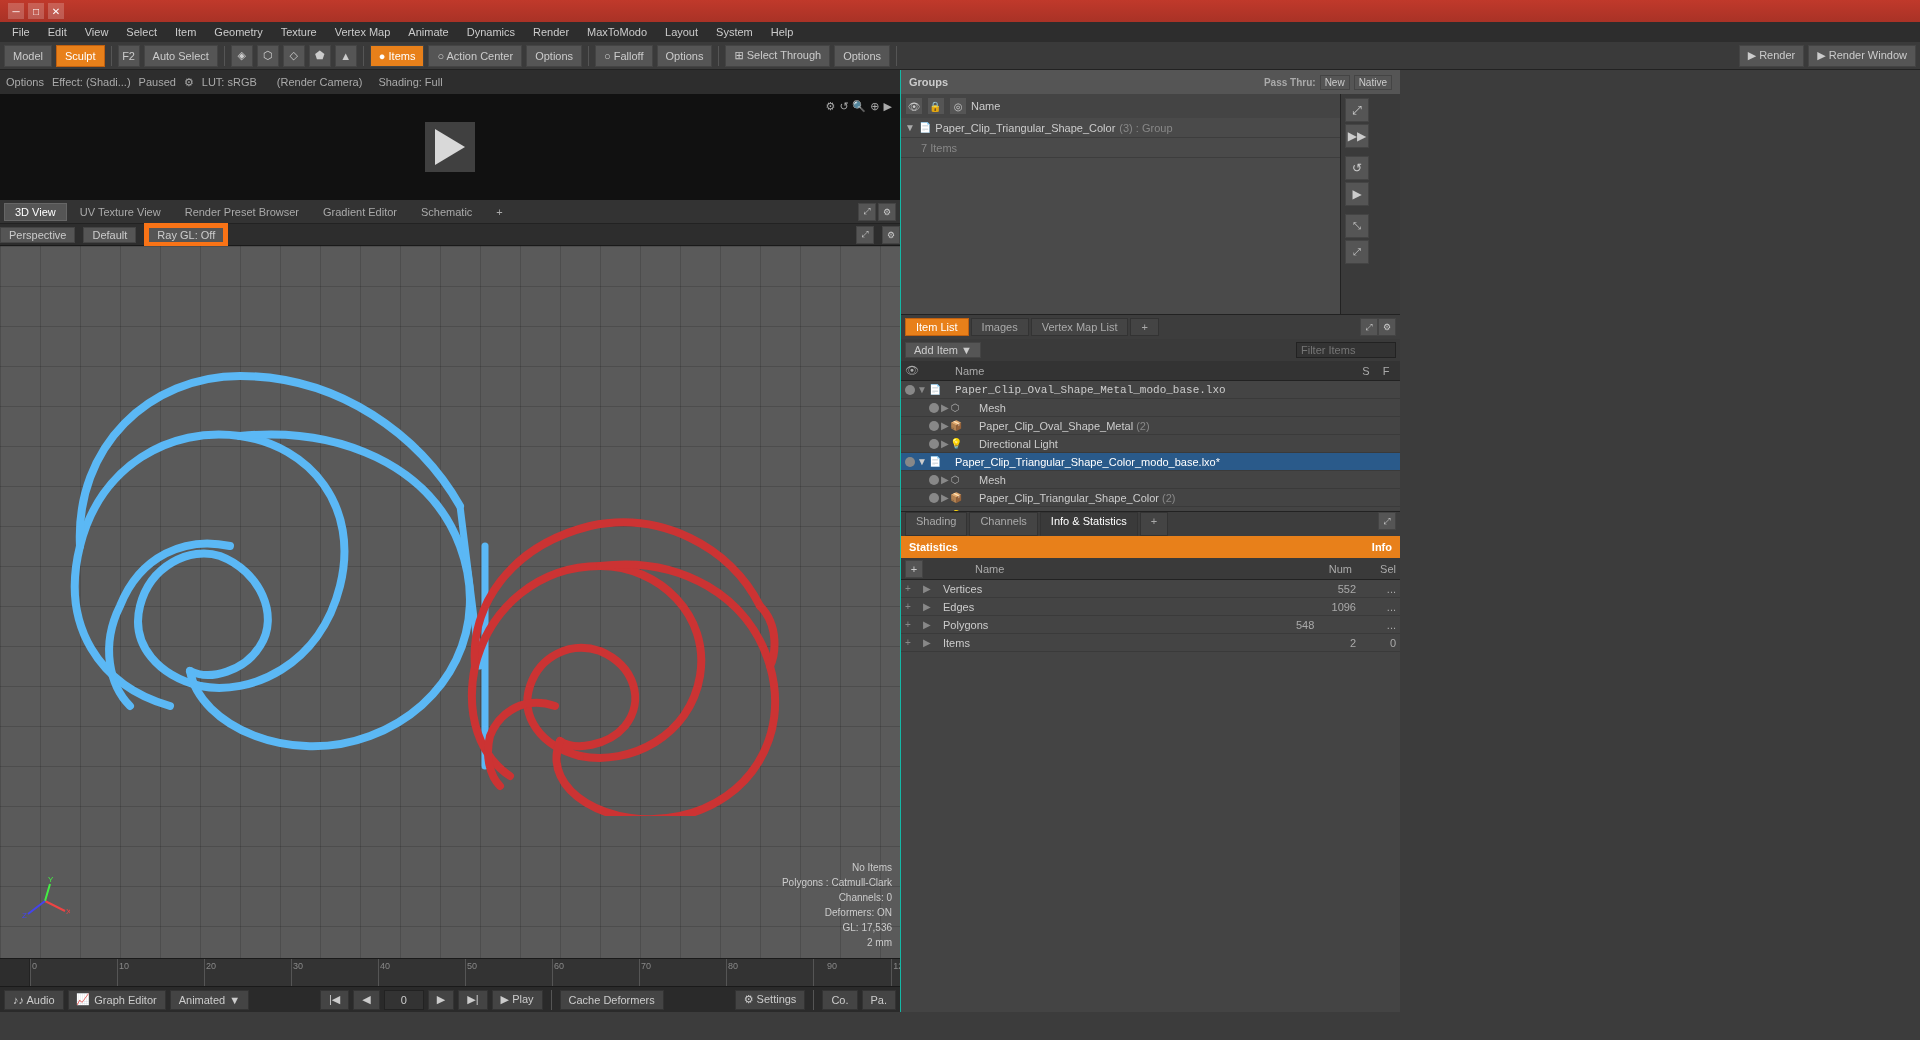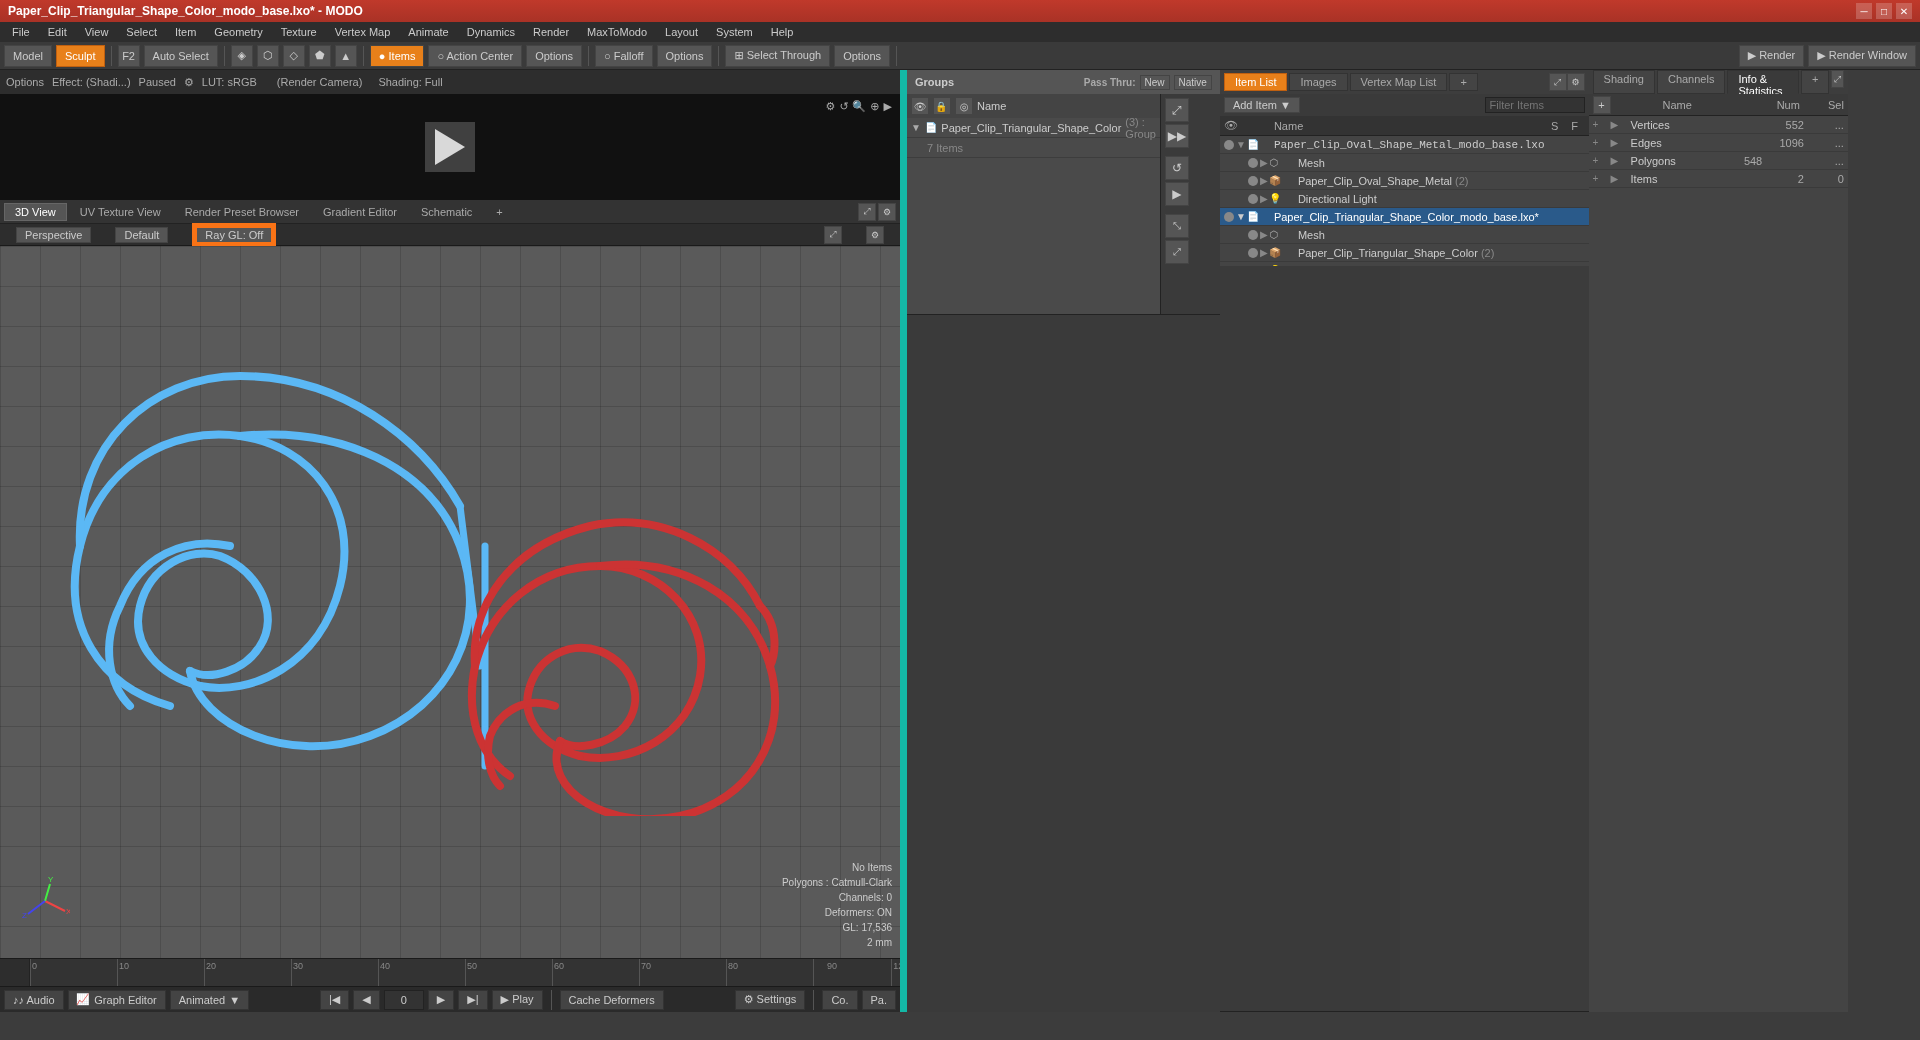--- a/index.html
+++ b/index.html
@@ -160,22 +160,22 @@
       background: #555;
       color: #fff;
       border-color: #666;
     }
 
     #viewport-toolbar {
       background: #2d2d2d;
       height: 22px;
       display: flex;
       align-items: center;
-      padding: 0 16px;
-      gap: 24px;
+      padding: 0 0;
+      gap: 8px;
       font-size: 11px;
       color: #aaa;
       border-bottom: 1px solid #1a1a1a;
     }
 
     #viewport-3d {
       flex: 1;
       background: #5a5a5a;
       position: relative;
       overflow: hidden;
@@ -245,22 +245,22 @@
       height: 20px;
       display: flex; align-items: center; gap: 4px;
       font-size: 11px;
     }
 
     
     #right-panel {
       width: 500px;
       background: #3a3a3a;
       display: flex;
-      flex-direction: row;
-      border-left: 7px solid #14b8a6;
+      flex-direction: column;
+      border-left: 1px solid #14b8a6;
     }
 
     
     #groups-panel {
       height: 245px;
       display: flex;
       flex-direction: column;
       border-bottom: 1px solid #222;
     }
     #groups-header {
@@ -459,21 +459,20 @@
       padding: 1px 4px;
       font-size: 10px;
       cursor: pointer;
       text-align: center;
     }
   </style>
 </head>
 <body>
 
 <div id="titlebar">
-  <span class="title">Paper_Clip_Triangular_Shape_Color_modo_base.lxo* - MODO</span>
   <div class="win-controls">
     <button class="win-btn">─</button>
     <button class="win-btn">□</button>
     <button class="win-btn">✕</button>
   </div>
 </div>
 
 <div id="menubar">
   <span class="menu-item">File</span>
   <span class="menu-item">Edit</span>
@@ -842,20 +841,25 @@
 
     <div id="stats-panel">
       <div id="stats-tabs">
         <div class="st-tab">Shading</div>
         <div class="st-tab">Channels</div>
         <div class="st-tab active">Info &amp; Statistics</div>
         <div class="st-tab">+</div>
         <div style="flex:1;"></div>
         <button class="tool-icon-btn" style="width:18px;height:18px;font-size:9px;">⤢</button>
       </div>
+      <div id="stats-header">
+        <span>Statistics</span>
+        <div style="flex:1;"></div>
+        <span>Info</span>
+      </div>
 
       <div style="background:#3a3a3a;height:22px;display:flex;align-items:center;padding:0 4px;gap:4px;border-bottom:1px solid #222;">
         <button class="tool-icon-btn" style="width:18px;height:18px;">+</button>
         <div style="width:20px;"></div>
         <div style="width:20px;"></div>
         <span style="flex:1;color:#aaa;font-size:11px;">Name</span>
         <span style="width:60px;text-align:right;color:#aaa;font-size:11px;">Num</span>
         <span style="width:40px;text-align:right;color:#aaa;font-size:11px;">Sel</span>
       </div>
       <div id="stats-content">

